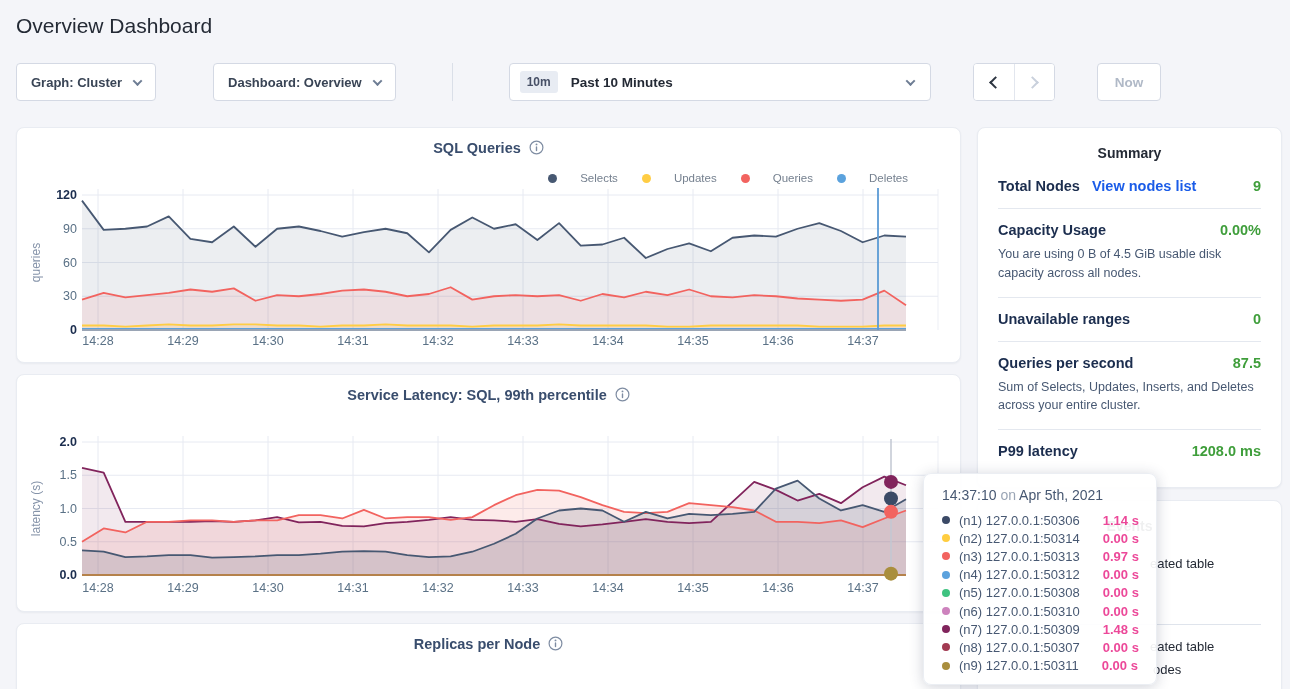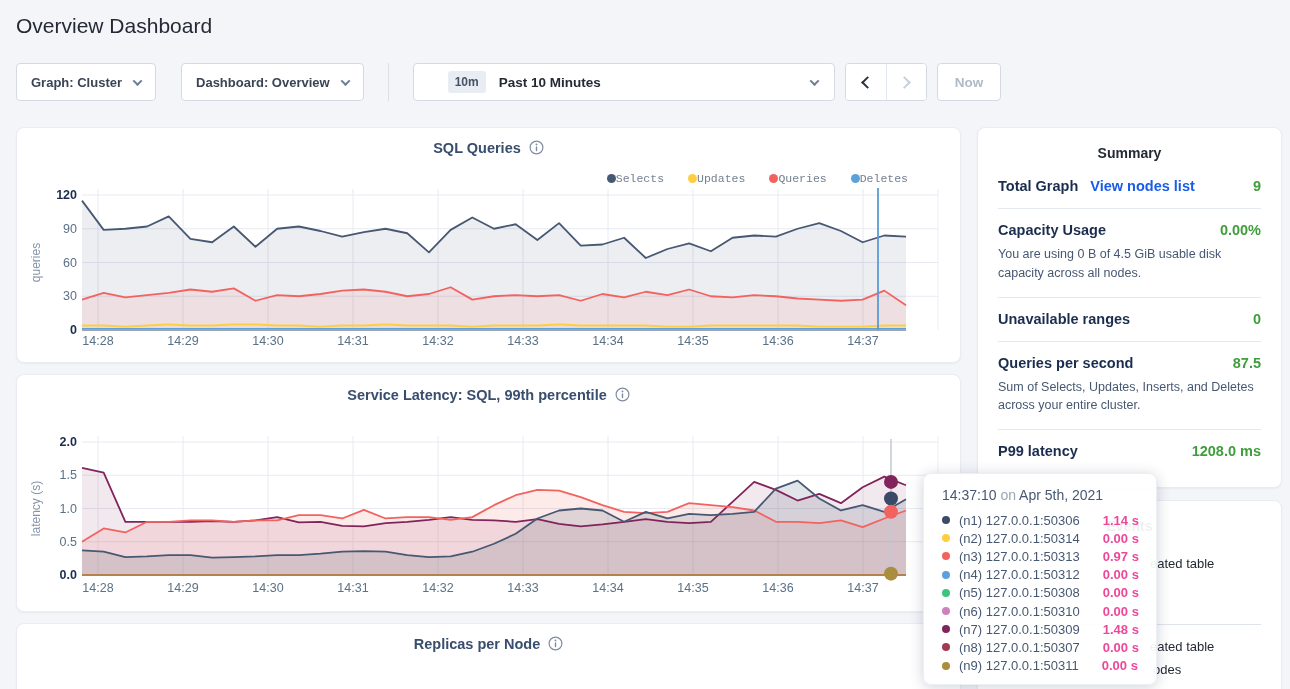--- a/index.html
+++ b/index.html
@@ -4,32 +4,32 @@
 <style>
   * { box-sizing: border-box; }
   body {
     margin: 0; width: 1290px; height: 689px; overflow: hidden; position: relative;
     background: #f4f5f9; color: #242a35;
     font-family: "Liberation Sans", sans-serif;
   }
   .page-title { font-size: 21px; font-weight: 500; margin: 14px 0 0 16px; color: #242a35; }
 
   
-  .toolbar { display: flex; align-items: center; margin: 25px 16px 0; height: 38px; }
+  .toolbar { display: flex; align-items: center; margin: 25px 16px 0; height: 38px; gap: 32px; }
   .btn {
     height: 38px; background: #fff; border: 1px solid #d4d9e4; border-radius: 4px;
     display: flex; align-items: center; font-size: 13px; font-weight: 700; color: #394455;
     cursor: pointer; padding: 0 14px;
   }
   .dd { gap: 12px; }
   .dd + .dd { margin-left: 25px; }
   .chev { width: 7px; height: 7px; border-right: 2px solid #6e7d94; border-bottom: 2px solid #6e7d94; transform: rotate(45deg) translate(-1px,-1px); }
   .vdiv { width: 1px; height: 38px; background: #dadfe8; margin: 0 24px; }
   .time-select { width: 422px; font-size: 13.5px; color: #242a35; padding: 0 16px 0 10px; }
-  .chip { background: #e8ecf3; border-radius: 3px; padding: 4px 7px; font-size: 12px; font-weight: 700; color: #475066; margin-left: 24px; }
+  .chip { background: #e8ecf3; border-radius: 3px; padding: 4px 7px; font-size: 12px; font-weight: 700; color: #475066; }
   .time-label { margin-left: 13px; font-weight: 700; }
   .time-select .chev { margin-left: auto; }
   .nav-group { display: flex; margin-left: 10px; border: 1px solid #d4d9e4; border-radius: 4px; background: #fff; height: 38px; overflow: hidden; }
   .nav-group button { width: 40px; border: none; background: #fff; cursor: pointer; display: flex; align-items: center; justify-content: center; padding: 0; }
   .nav-group button + button { border-left: 1px solid #e2e6ee; }
   .arr { width: 9px; height: 9px; display: inline-block; border-right: 2.5px solid #2c3440; border-bottom: 2.5px solid #2c3440; }
   .arr.left  { transform: rotate(135deg); margin-left: 4px; }
   .arr.right { transform: rotate(-45deg); border-color: #c9d0dc; margin-right: 4px; }
   .now-btn { margin-left: 10px; padding: 4px 17px; color: #b0b9c7; font-size: 13.5px; }
 
@@ -44,21 +44,21 @@
   .chart-panel.h1 { height: 236px; }
   .chart-panel.h2 { height: 238px; }
   .chart-panel.h3 { height: 132px; }
   .chart-title {
     position: absolute; top: 12px; left: 0; right: 0;
     display: flex; justify-content: center; align-items: flex-start; gap: 8px;
     font-size: 14.5px; font-weight: 700; color: #394d6d;
   }
   .info-ic { display: inline-flex; cursor: pointer; }
   .legend { position: absolute; top: 44px; right: 52px; display: flex; gap: 24px; font-size: 11.5px; color: #75808f; }
-  .legend-item { display: flex; align-items: center; gap: 0; cursor: pointer; font-family: Liberation Mono, monospace; }
+  .legend-item { display: flex; align-items: center; gap: 23px; cursor: pointer; }
   .legend-dot { width: 9px; height: 9px; border-radius: 50%; }
   svg.chart { position: absolute; left: 0; top: 56px; width: 945px; height: 176px; }
   svg.chart text { font-family: "Liberation Sans", sans-serif; }
 
   
   .summary-panel { height: 361px; padding: 0 20px; }
   .panel-title { text-align: center; font-size: 14px; font-weight: 700; color: #242a35; margin: 17px 0 4px; }
   .sumrow { padding: 13px 0 14px; border-bottom: 1px solid #e4e8ef; }
   .sumrow:last-child { border-bottom: none; }
   .sumrow-head { display: flex; align-items: baseline; gap: 12px; font-size: 14.5px; font-weight: 700; color: #1b2d4e; }
@@ -266,21 +266,21 @@
     </section>
 
   </div>
 
   <div class="col-right">
     <section class="panel summary-panel">
       <h3 class="panel-title">Summary</h3>
       <div id="summary-rows">
           <div class="sumrow">
             <div class="sumrow-head">
-              <span>Total Graph</span>
+              <span>Total Nodes</span>
               <a class="sumlink">View nodes list</a>
               <span class="sumval">9</span>
             </div>
           </div>
           <div class="sumrow">
             <div class="sumrow-head">
               <span>Capacity Usage</span>
               <span class="sumval">0.00%</span>
             </div>
             <div class="sumdesc">You are using 0 B of 4.5 GiB usable disk capacity across all nodes.</div>

